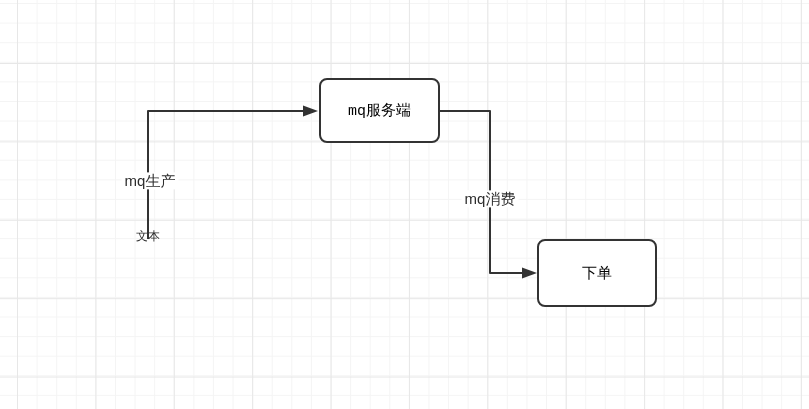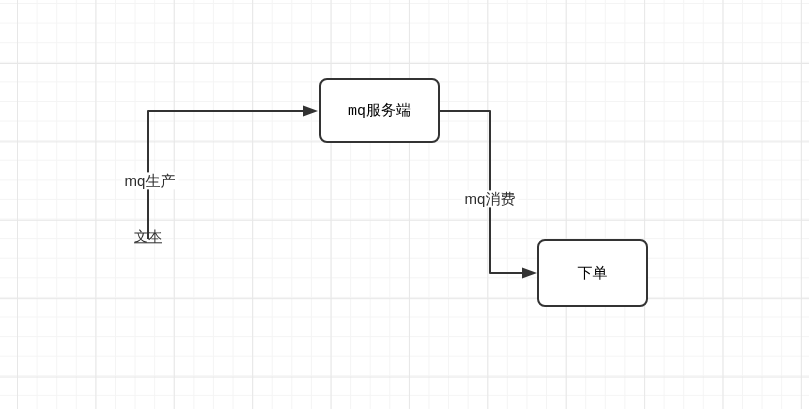--- a/index.html
+++ b/index.html
@@ -46,42 +46,41 @@
     border-radius: 8px;
     display: flex;
     align-items: center;
     justify-content: center;
     font-size: 15px;
     color: #000000;
     font-family: Liberation Mono, monospace;
   }
   .node-mq-server { left: 319px; top: 78px;  width: 121px; height: 65px; }
   .node-seckill   { left: 87px;  top: 239px; width: 122px; height: 68px; }
-  .node-order     { left: 537px; top: 239px; width: 111px; height: 68px; }
+  .node-order     { left: 537px; top: 239px; width: 120px; height: 68px; }
   .edge-label {
     position: absolute;
     transform: translate(-50%, -50%);
     background: #ffffff;
     padding: 0 3px;
     font-size: 15px;
     color: #2d2d2d;
     white-space: nowrap;
     line-height: 1.15;
   }
   .edge-label-produce { left: 150px; top: 174px; margin-top: 7px; }
   .edge-label-consume { left: 490px; top: 191px; margin-top: 8px; }
   .float-label {
     position: absolute;
     transform: translate(-50%, -50%);
     background: transparent;
-    font-size: 14px;
+    font-size: 12px;
     color: #2d2d2d;
     white-space: nowrap;
     line-height: 1.1;
-    text-decoration: underline;
   }
   .float-label-text { left: 148px; top: 237px; }
 </style>
 </head>
 <body>
 
 <div class="canvas">
 
   <svg class="connector-layer" viewBox="0 0 809 409" xmlns="http://www.w3.org/2000/svg">
     <g>

